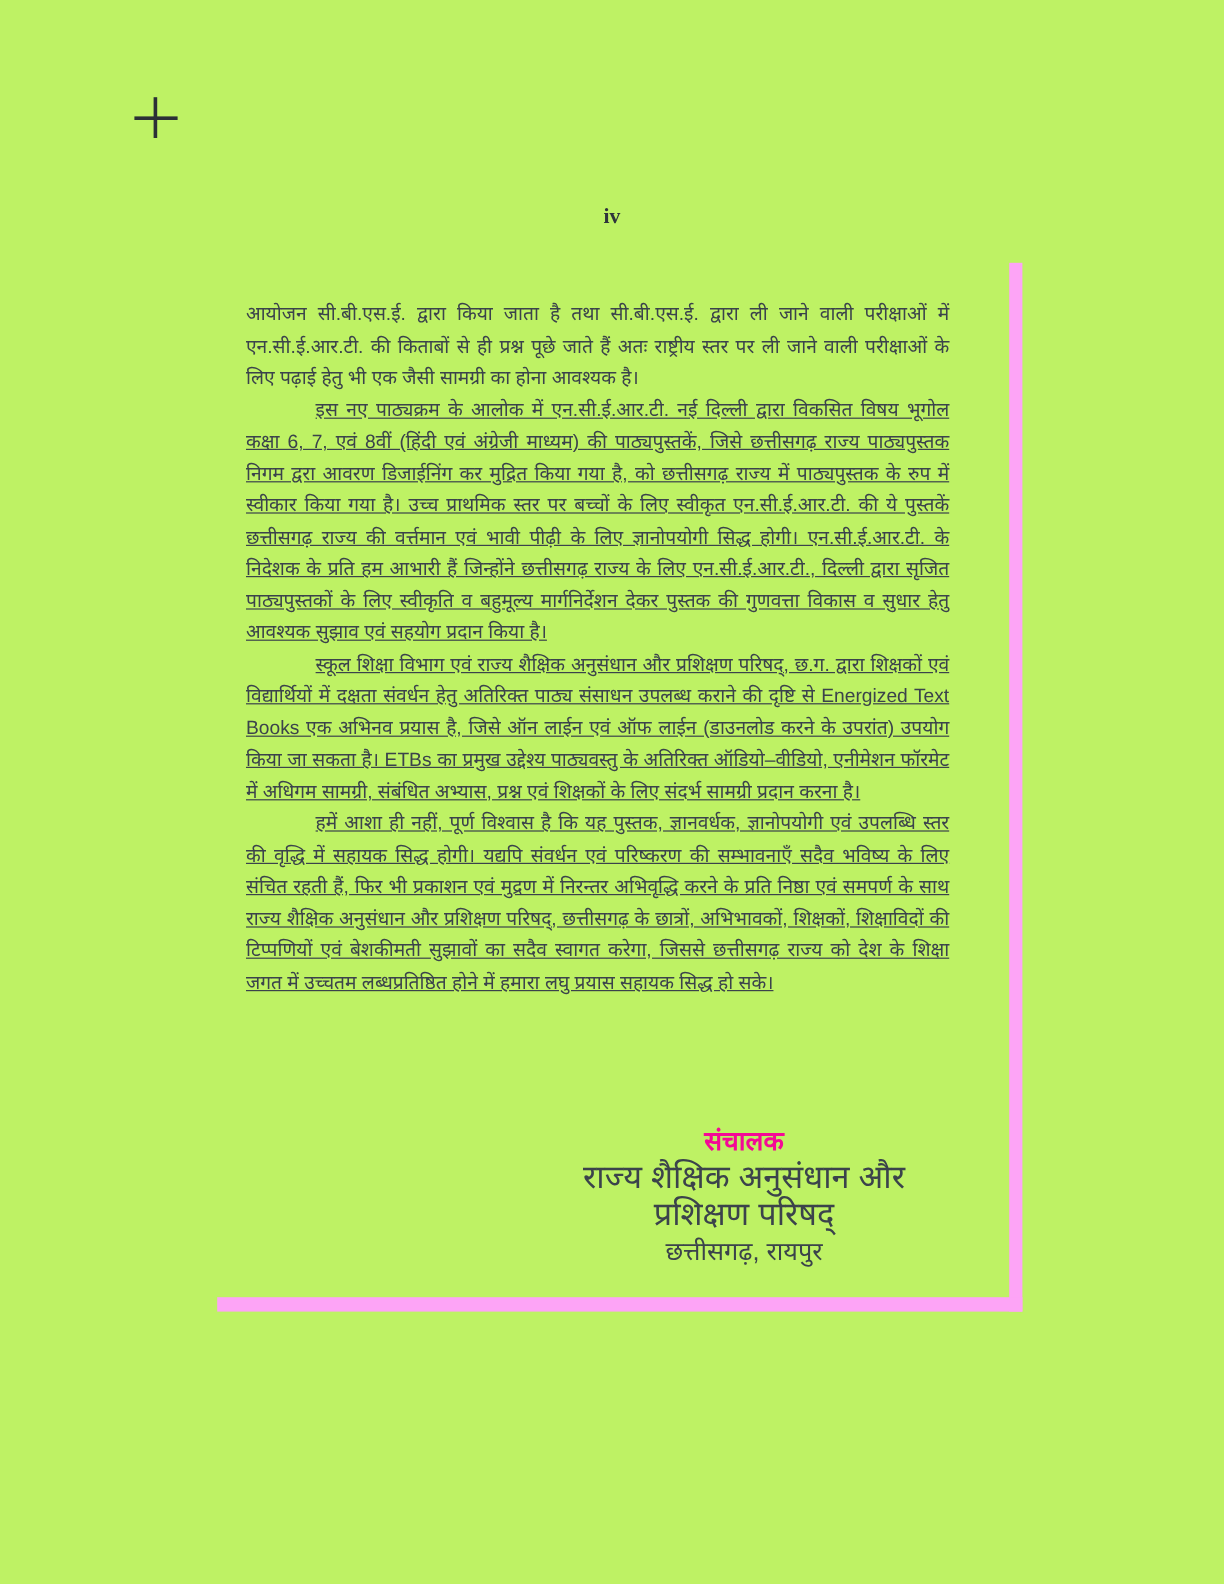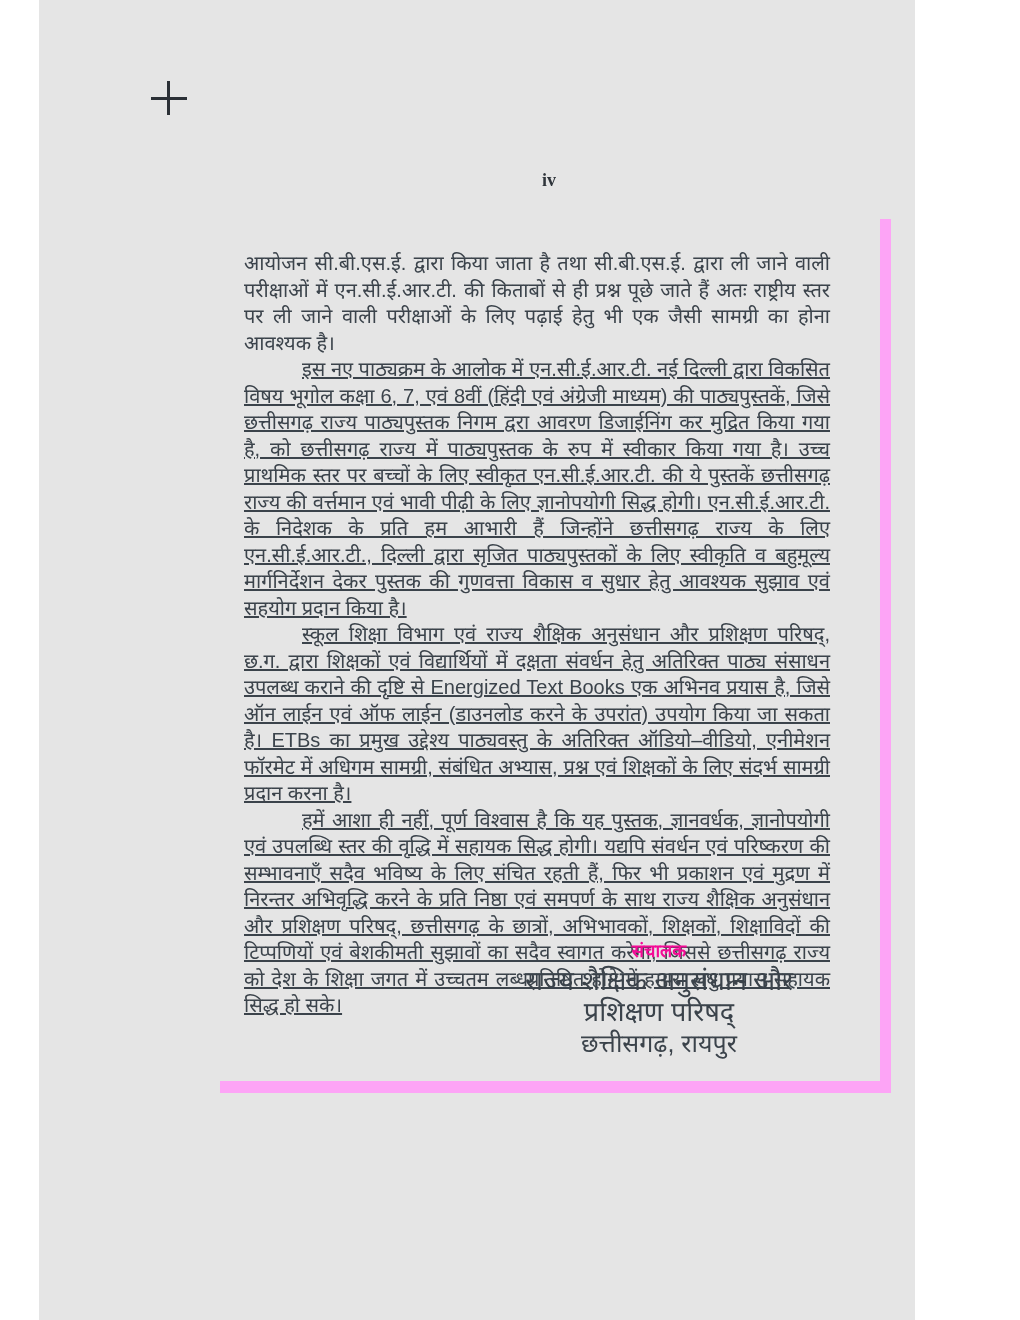--- a/index.html
+++ b/index.html
@@ -2,26 +2,25 @@
 <html><head>
 <meta charset="utf-8">
 <style>
   html, body {
     margin: 0;
     padding: 0;
     background: #ffffff;
   }
   .page {
     position: relative;
-    width: 876px;
+    width: 1020px;
     height: 1320px;
-    background: #e5e5e5;
+    background: #bef264;
     overflow: hidden;
     font-family: "Liberation Sans", sans-serif;
-    margin-left: 39px;
   }
 
   
   .cropmark { position: absolute; }
   .cropmark .h {
     position: absolute;
     left: 112px; top: 97px;
     width: 36px; height: 3px;
     background: #2b3036;
   }
@@ -54,21 +53,21 @@
     position: absolute;
     left: 181px; top: 1081px;
     width: 671px; height: 12px;
   }
 
   
   .content {
     position: absolute;
     left: 205px; top: 250px;
     width: 586px;
-    font-size: 20px;
+    font-size: 16px;
     line-height: 26.5px;
     color: #3b434b;
     text-align: justify;
   }
   .content p {
     margin: 0;
     padding: 0;
   }
   .content p.indented {
     text-indent: 58px;
@@ -78,29 +77,29 @@
   
   .signature {
     position: absolute;
     left: 455px; top: 936px;
     width: 330px;
     text-align: center;
     color: #3b434b;
   }
   .signature .sig-title {
     font-weight: bold;
-    font-size: 18px;
+    font-size: 22px;
     line-height: 30px;
   }
   .signature .sig-org {
     font-size: 27px;
     line-height: 31px;
   }
   .signature .sig-place {
-    font-size: 25px;
+    font-size: 21px;
     line-height: 31px;
   }
 </style>
 </head>
 <body>
 
 <div class="page">
 
   <div class="cropmark">
     <div class="h"></div>

